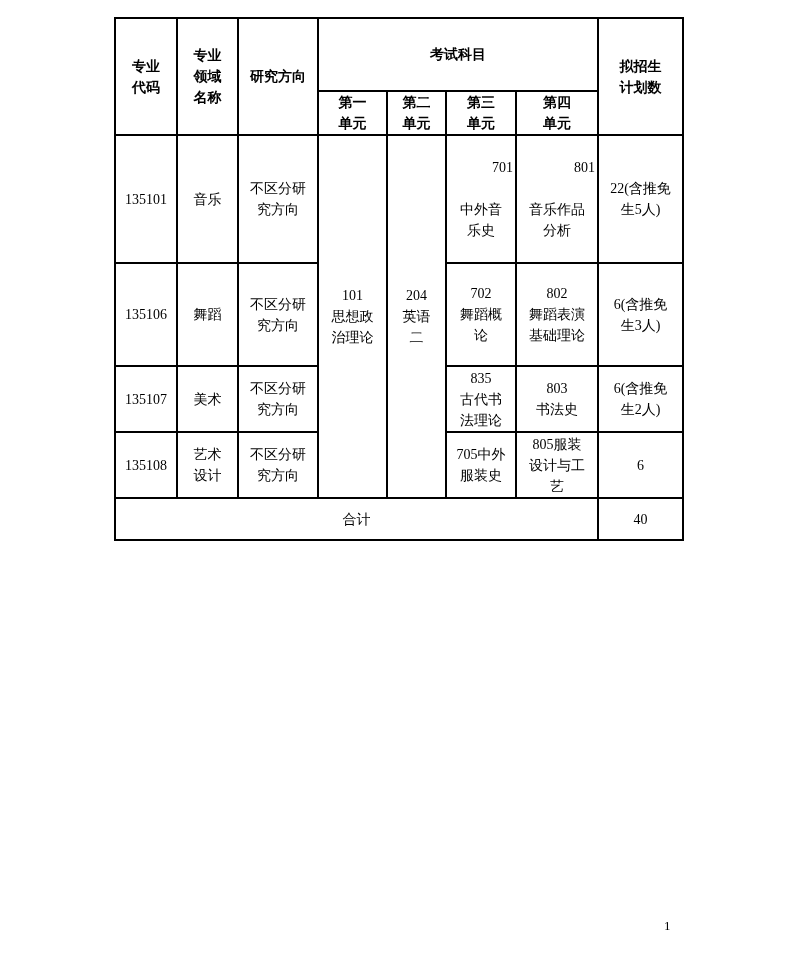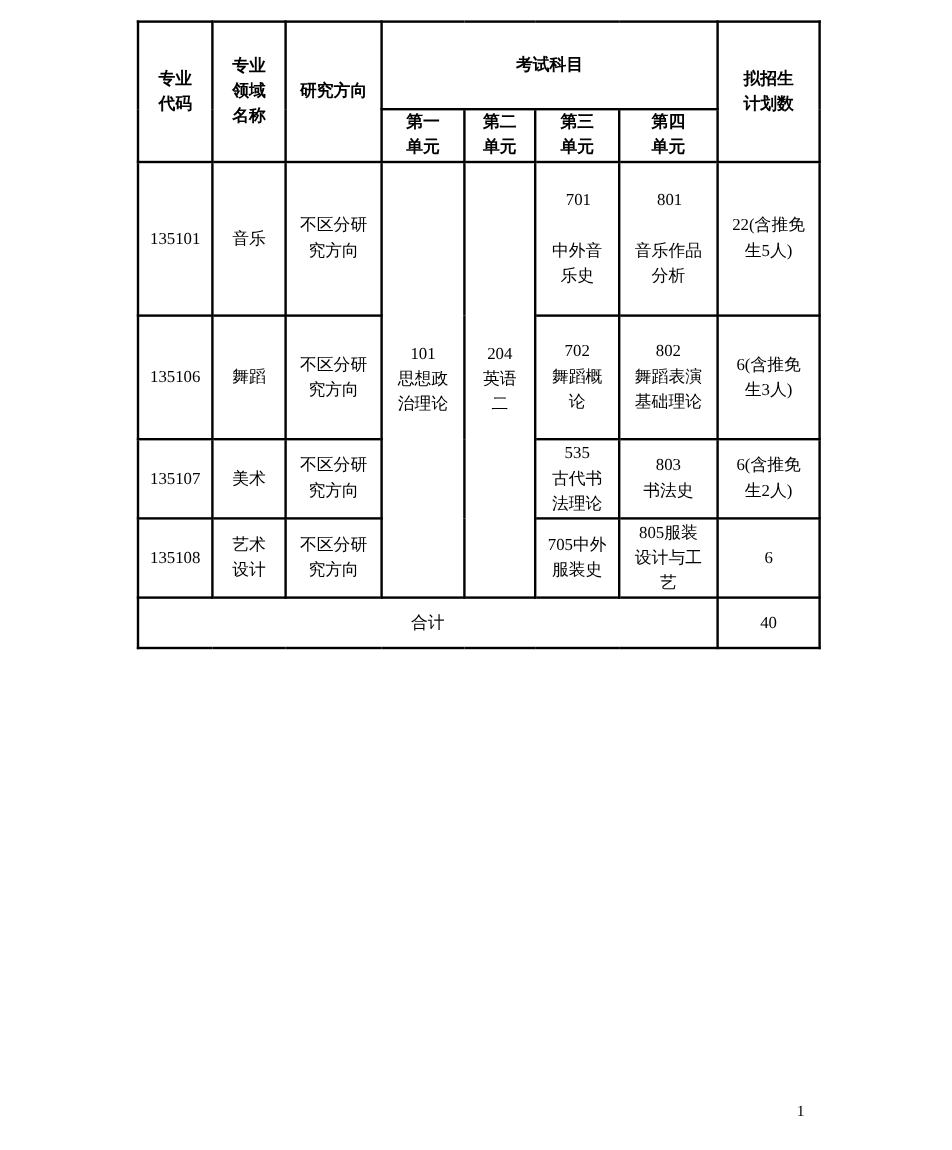--- a/index.html
+++ b/index.html
@@ -45,21 +45,21 @@
   tr.row-3      { height: 66px; }
   tr.row-4      { height: 66px; }
   tr.row-total  { height: 42px; margin-top: 24px; }
   
   td.dir-cell {
     text-align: left;
     padding-left: 4px;
     font-family: Liberation Serif, serif;
   }
   .sub-code-left {
-    text-align: center;
+    text-align: right;
     padding-left: 2px;
   }
   .sub-name-center {
     white-space: pre-line;
   }
   .page-number {
     position: absolute;
     left: 664px;
     top: 918px;
     font-size: 13px;
@@ -145,21 +145,21 @@
 基础理论</td>
       <td>6(含推免
 生3人)</td>
     </tr>
 
     <tr class="row-3">
       <td>135107</td>
       <td>美术</td>
       <td class="dir-cell">不区分研
 究方向</td>
-      <td>535
+      <td>835
 古代书
 法理论</td>
       <td>803
 书法史</td>
       <td>6(含推免
 生2人)</td>
     </tr>
 
     <tr class="row-4">
       <td>135108</td>

